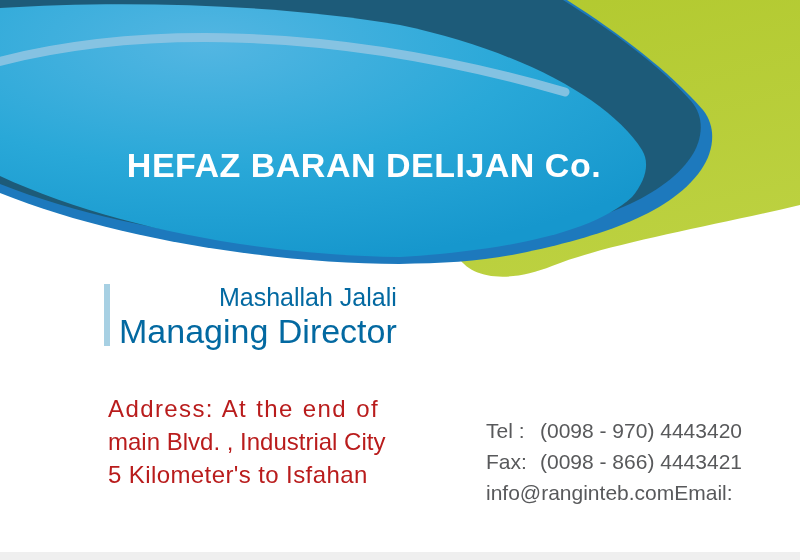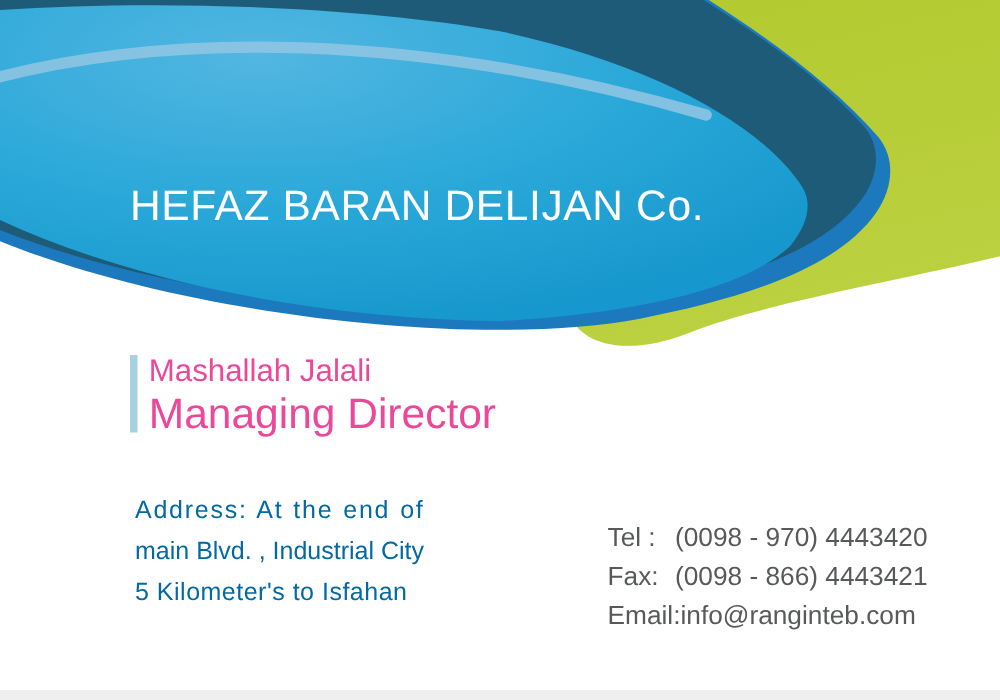--- a/index.html
+++ b/index.html
@@ -24,56 +24,58 @@
     width: 800px;
     height: 560px;
     display: block;
   }
   .company-name {
     position: absolute;
     left: 104px;
     top: 146px;
     width: 520px;
     font-size: 34px;
-    font-weight: normal;
+    font-weight: bold;
     letter-spacing: 0.5px;
     color: #ffffff;
     white-space: nowrap;
+    text-align: center;
   }
   .accent-bar {
     position: absolute;
     left: 104px;
     top: 284px;
     width: 6px;
     height: 62px;
     background: #a7d0e3;
   }
   .person-block {
     position: absolute;
     left: 119px;
     top: 280px;
-    color: #ec4899;
+    color: #0369a1;
+    text-align: right;
   }
   .person-name {
     font-size: 25px;
     line-height: 34px;
     white-space: nowrap;
   }
   .person-title {
     font-size: 34px;
     line-height: 34px;
     white-space: nowrap;
   }
   .address-block {
     position: absolute;
     left: 108px;
     top: 392px;
     width: 270px;
-    color: #0369a1;
-    font-size: 20px;
+    color: #b91c1c;
+    font-size: 24px;
     line-height: 33px;
   }
   .addr-line { white-space: nowrap; }
   .addr-line-0 { letter-spacing: 1.4px; word-spacing: 1px; }
   .addr-line-1 { letter-spacing: 0px; }
   .addr-line-2 { letter-spacing: 0.4px; }
   .addr-line-3 { letter-spacing: 3px; word-spacing: 4px; }
   .contact-block {
     position: absolute;
     left: 486px;
@@ -156,20 +158,20 @@
   <div class="contact-block">
     <div class="contact-row">
       <span class="contact-label">Tel :</span>
       <span class="contact-value">(0098 - 970) 4443420</span>
     </div>
     <div class="contact-row">
       <span class="contact-label">Fax:</span>
       <span class="contact-value">(0098 - 866) 4443421</span>
     </div>
     <div class="contact-row">
-      <span>Email:</span>
-        <span>info@ranginteb.com</span>
+      <span>info@ranginteb.com</span>
+        <span>Email:</span>
     </div>
   </div>
 
   <div class="bottom-strip"></div>
 
 </div>
 
 </body></html>

